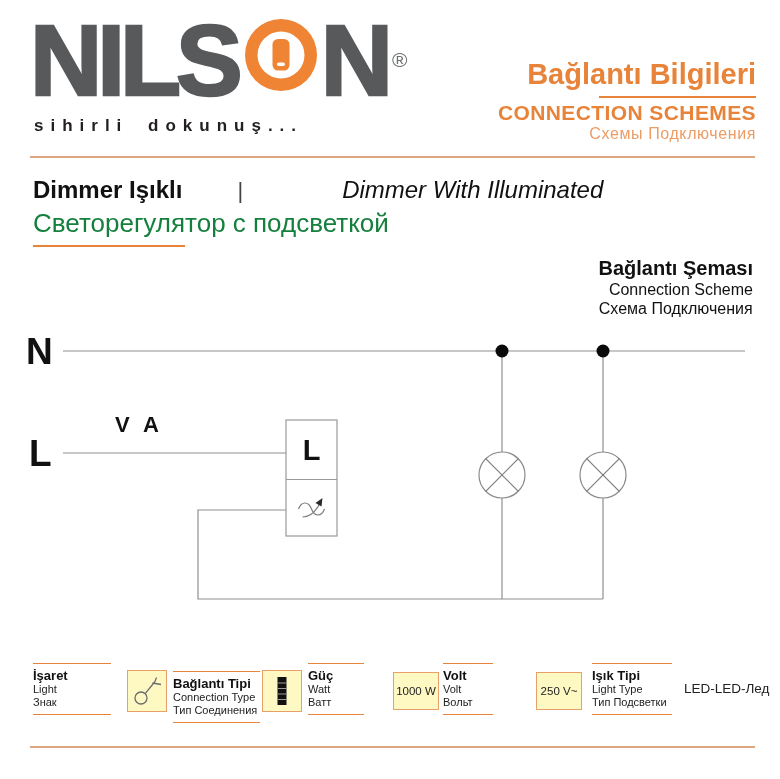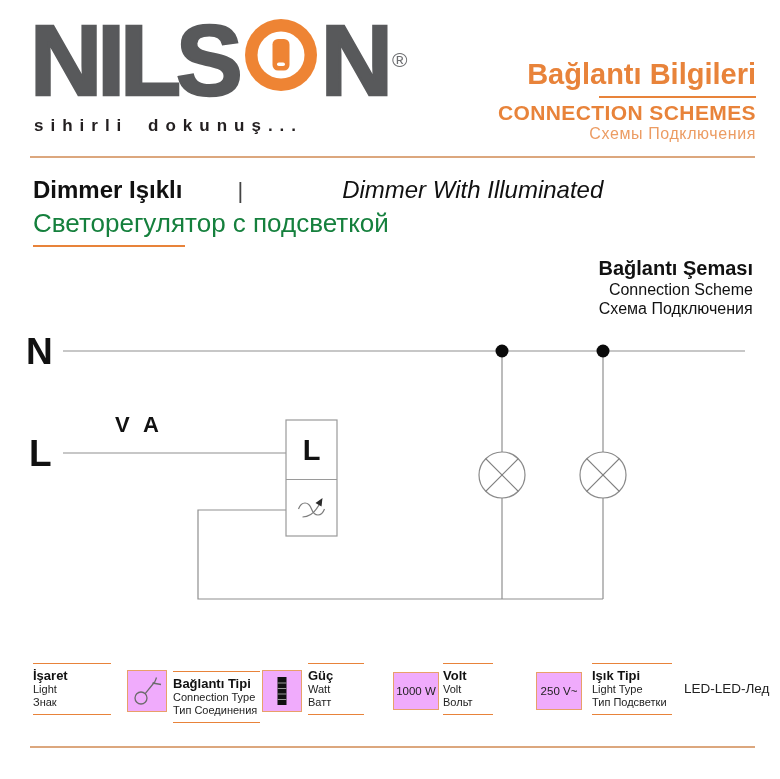--- a/index.html
+++ b/index.html
@@ -52,21 +52,21 @@
   .cell-label{font-size:29px;font-weight:700;fill:#111;text-anchor:middle;
               font-family:"Liberation Sans",sans-serif;}
 
   
   .specs{left:0;top:655px;width:780px;height:75px;}
   .spec-label{position:absolute;border-top:1.4px solid #e8833a;border-bottom:1.4px solid #e8833a;
               padding:4px 0 5px 0;}
   .spec-tr{font-size:13px;font-weight:700;line-height:15px;color:#111;}
   .spec-en{font-size:11px;line-height:13px;color:#222;}
   .spec-ru{font-size:11px;line-height:13px;color:#222;}
-  .spec-box{position:absolute;border:1.4px solid #e8a06a;background:#f0abfc;
+  .spec-box{position:absolute;border:1.4px solid #e8a06a;background:#fef9c3;
             display:flex;align-items:center;justify-content:center;}
   .spec-val{font-size:11.5px;color:#222;white-space:nowrap;}
   .led-text{position:absolute;font-size:13.5px;color:#222;}
 </style>
 </head>
 <body>
 
 <div class="abs logo-row">
   <span class="logo-word">NILS</span>
   <svg class="logo-o" width="74" height="74" viewBox="0 0 74 74">

